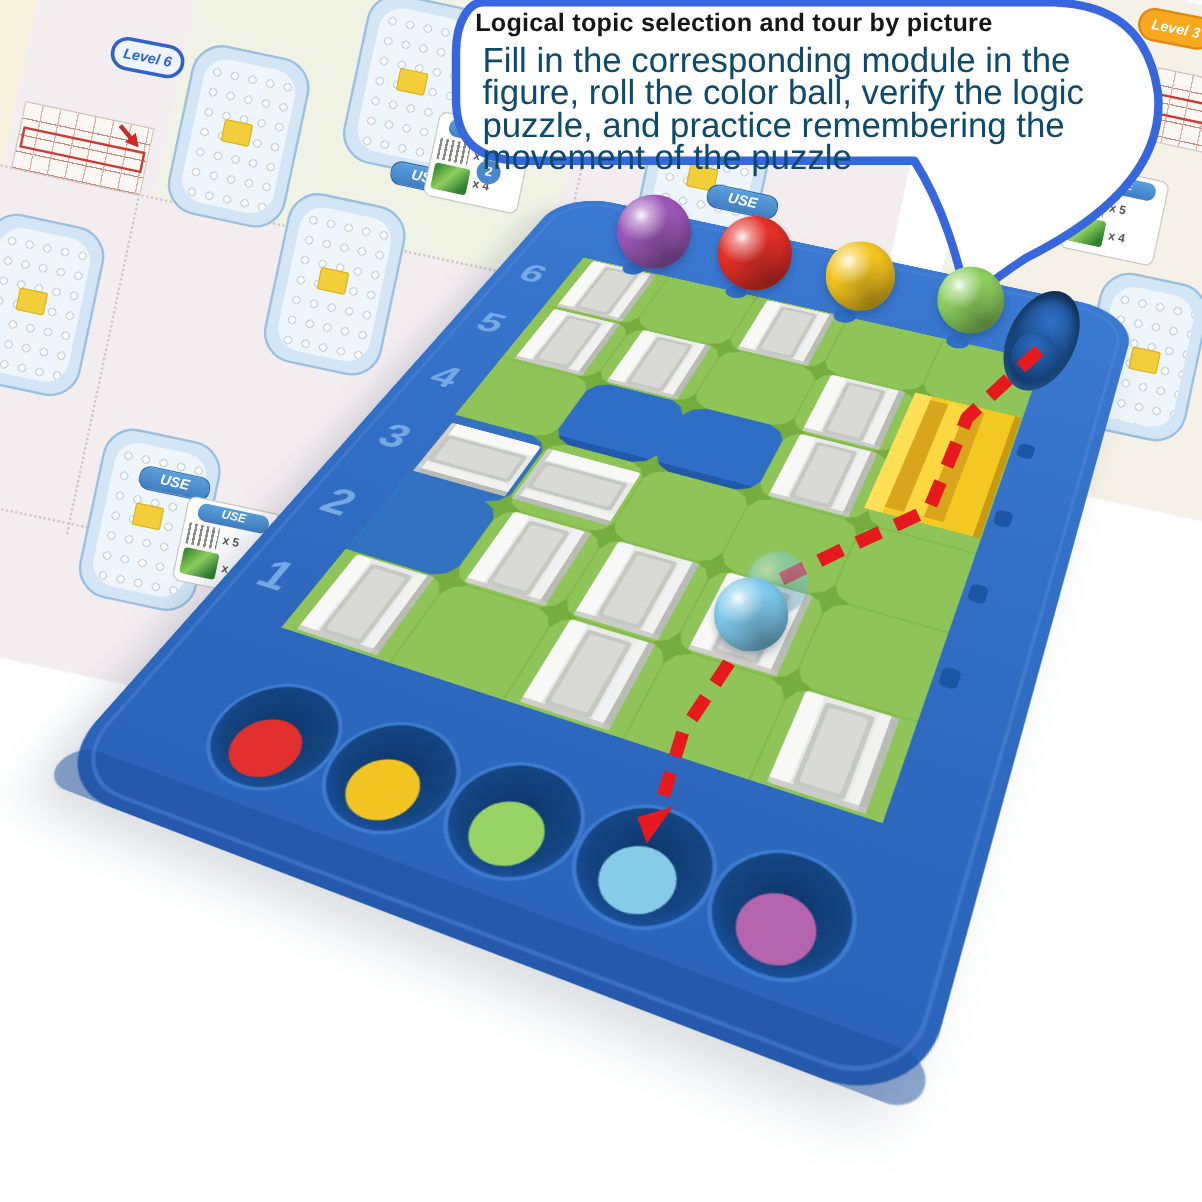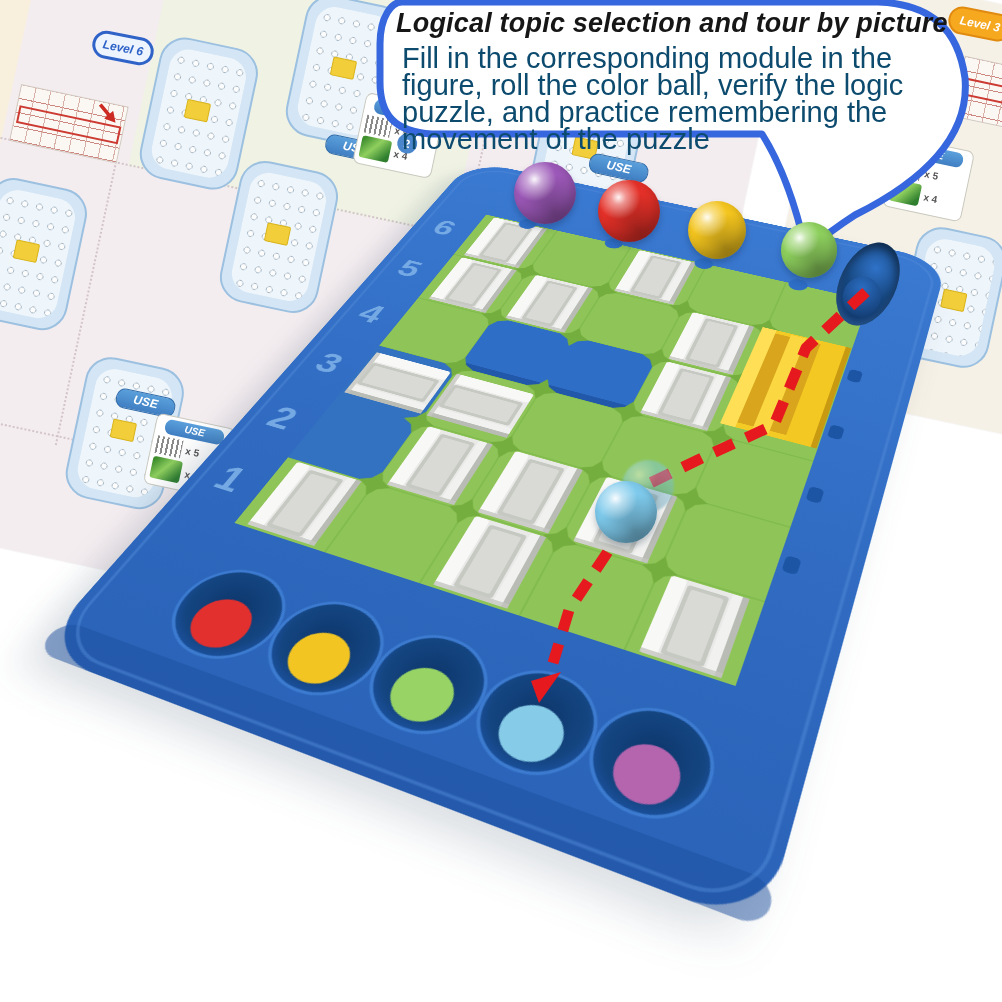--- a/index.html
+++ b/index.html
@@ -51,21 +51,21 @@
   
   .board3d{position:absolute;left:20px;top:110px;width:640px;height:880px;z-index:2;
      transform-origin:320px 484px;
      transform:translate(215px,-144px) perspective(1150px) rotateX(46deg) rotateZ(22deg);
      filter:drop-shadow(-12px 20px 16px rgba(40,60,90,.16));}
   .board3d svg{width:100%;height:100%;display:block;}
 
   
   .bubble-layer{position:absolute;left:0;top:0;width:1002px;height:270px;z-index:3;pointer-events:none;}
   .bubble-text{position:absolute;left:396px;top:8px;width:560px;z-index:4;}
-  .bubble-title{margin:0;font-size:27px;font-weight:bold;color:#161616;letter-spacing:.2px;font-style:italic;}
+  .bubble-title{margin:0;font-size:21px;font-weight:bold;color:#161616;letter-spacing:.2px;}
   .bubble-body{margin:6px 0 0 6px;width:505px;font-size:29px;line-height:27px;color:#0c4a6e;}
 
   
   .overlay{position:absolute;left:0;top:0;width:1002px;height:1002px;z-index:5;pointer-events:none;}
   .ball{position:absolute;border-radius:50%;
      background:radial-gradient(circle at 33% 28%,rgba(255,255,255,.95) 0%,rgba(255,255,255,.5) 12%,rgba(255,255,255,0) 36%),
                 radial-gradient(circle at 64% 80%,rgba(0,0,0,.30) 0%,rgba(0,0,0,0) 58%),
                 var(--c,#999);
      box-shadow:inset -4px -6px 10px rgba(0,0,0,.22), 0 4px 6px rgba(10,30,60,.25);z-index:6;}
   .ball.ghost{opacity:.45;filter:blur(1px);box-shadow:none;}

